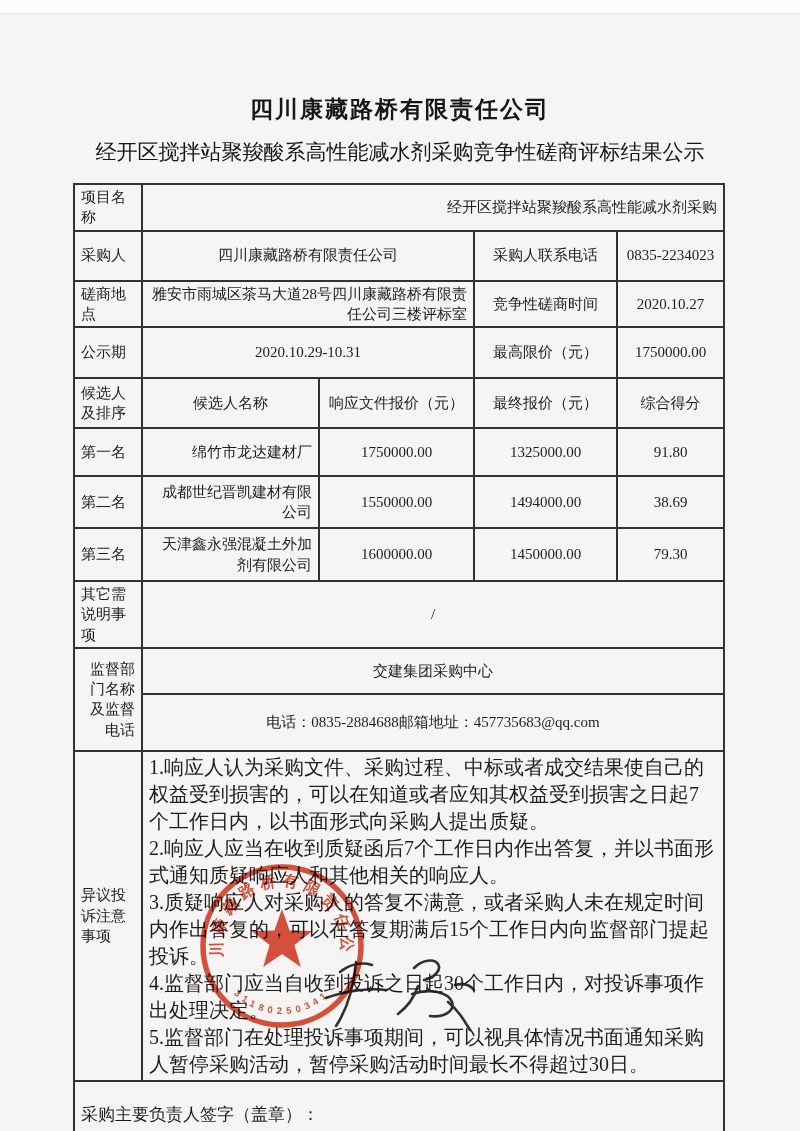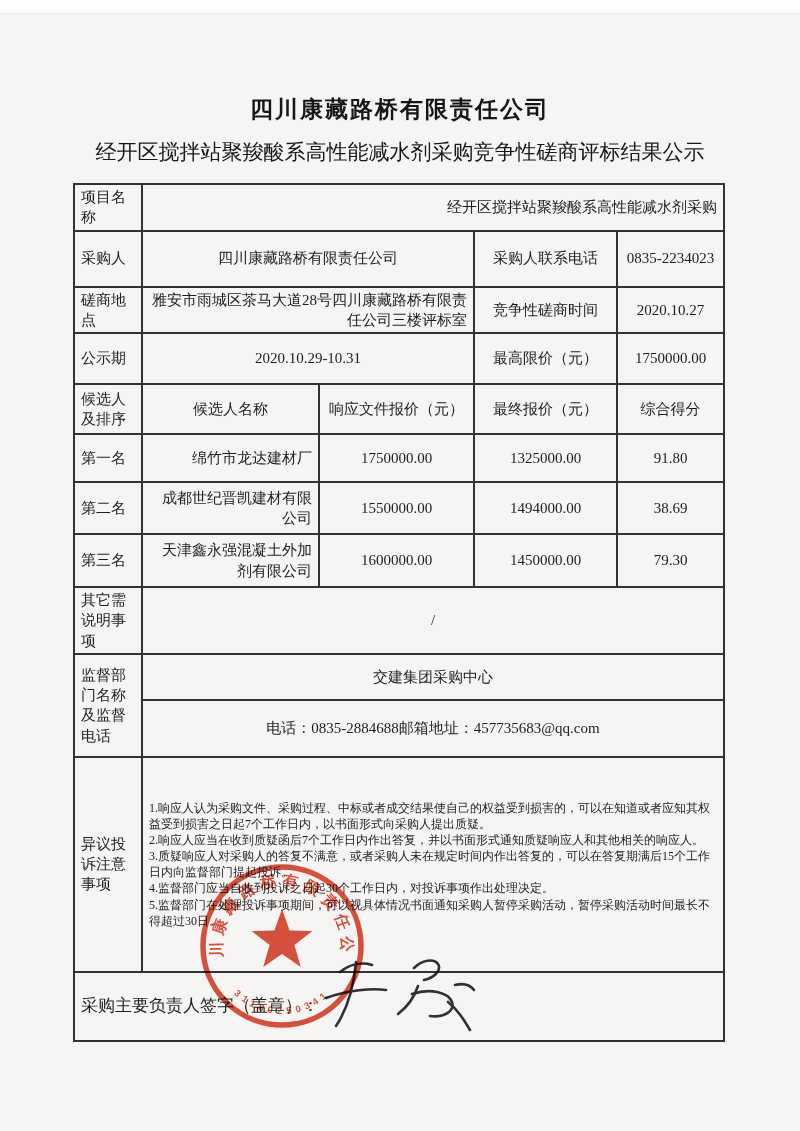--- a/index.html
+++ b/index.html
@@ -22,24 +22,24 @@
   table.main{
     position:absolute;top:183px;left:73px;width:650px;
     border-collapse:collapse;table-layout:fixed;
     font-size:15px;color:#1d1d1d;
   }
   table.main td{
     border:2px solid #323232;padding:2px 6px;vertical-align:middle;
     overflow:hidden;line-height:1.35;
   }
   td.lab{padding:2px 3px;text-align:left;}
-  td.lab-c{padding:2px 2px;text-align:left;margin-left:44px;}
+  td.lab-c{padding:2px 2px;text-align:right;margin-left:44px;}
   .c{text-align:center;}
   .l{text-align:right;}
-  td.obj{font-size:12px;line-height:1.5;padding:5px 10px 5px 7px;vertical-align:middle;}
+  td.obj{font-size:20px;line-height:1.5;padding:5px 10px 5px 7px;vertical-align:middle;}
   .obj-item{margin:0;}
   td.sig-row{padding-left:8px;font-size:17px;}
   .overlay{position:absolute;top:0;left:0;width:800px;height:1131px;pointer-events:none;}
   .seal-group{mix-blend-mode:multiply;opacity:.92;}
 </style>
 </head>
 <body>
 
 <div class="page">
   <div class="top-strip"></div>
@@ -53,21 +53,21 @@
         <col style="width:177px">
         <col style="width:155px">
         <col style="width:143px">
         <col style="width:107px">
     </colgroup>
     <tbody>
       <tr style="height:42px">
         <td class="lab">项目名称</td>
         <td colspan="4" class="l">经开区搅拌站聚羧酸系高性能减水剂采购</td>
       </tr>
-      <tr style="height:56px">
+      <tr style="height:50px">
         <td class="lab">采购人</td>
         <td colspan="2" class="c">四川康藏路桥有限责任公司</td>
         <td class="c">采购人联系电话</td>
         <td class="c">0835-2234023</td>
       </tr>
       <tr style="height:44px">
         <td class="lab">磋商地点</td>
         <td colspan="2" class="l">雅安市雨城区茶马大道28号四川康藏路桥有限责任公司三楼评标室</td>
         <td class="c">竞争性磋商时间</td>
         <td class="c">2020.10.27</td>

